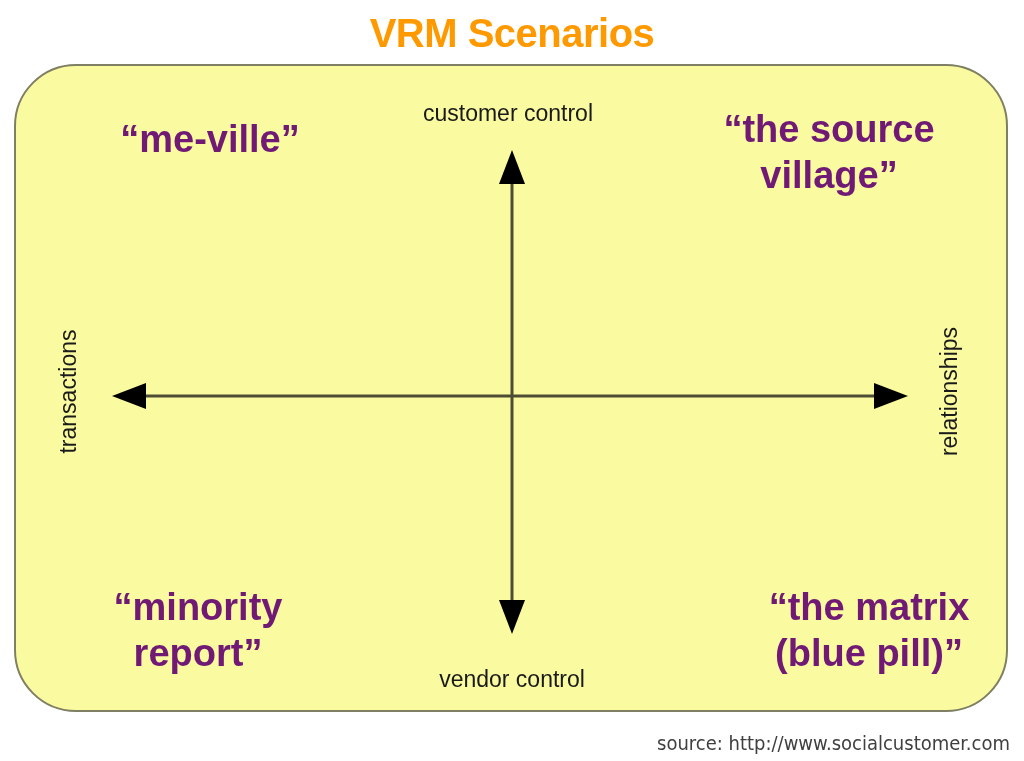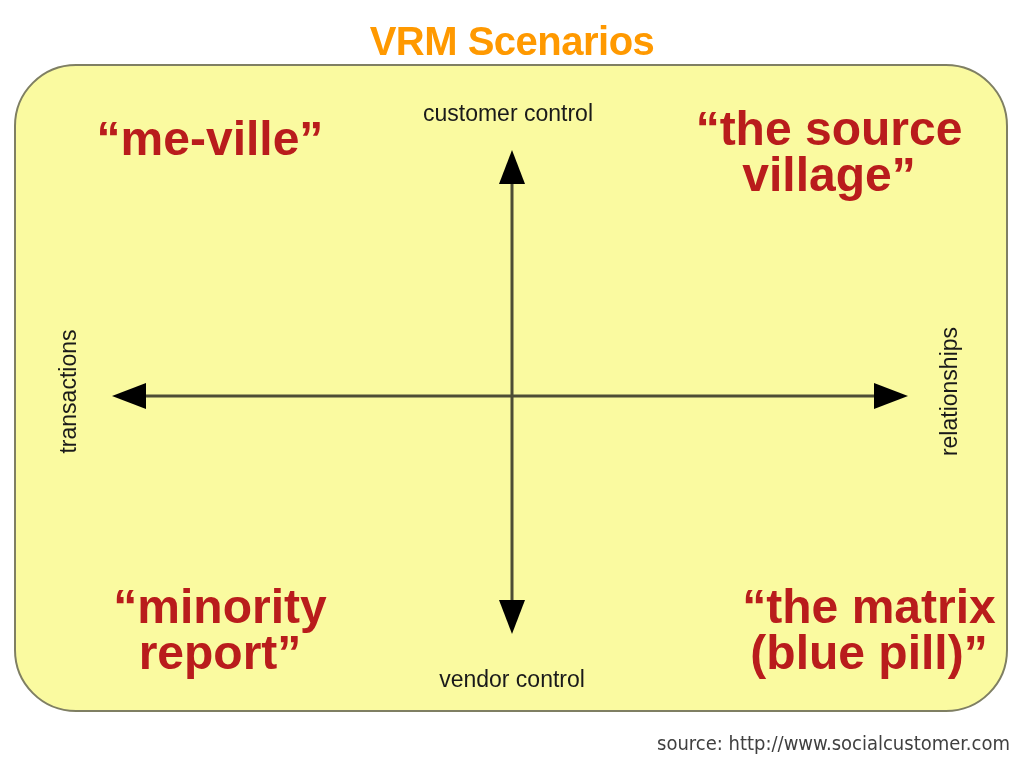--- a/index.html
+++ b/index.html
@@ -13,21 +13,21 @@
     height: 761px;
     position: relative;
     overflow: hidden;
     font-family: "Liberation Sans", sans-serif;
   }
 
   
   #slide-title {
     position: absolute;
     left: 0;
-    top: 16px;
+    top: 8px;
     width: 1024px;
     text-align: center;
     font-family: "Liberation Sans", sans-serif;
     font-weight: bold;
     font-size: 40px;
     letter-spacing: -0.5px;
     color: #FF9900;
     line-height: 50px;
     white-space: nowrap;
   }
@@ -92,39 +92,39 @@
     text-align: center;
     transform: rotate(-90deg);
     transform-origin: center center;
   }
 
   
   .quadrant-label {
     position: absolute;
     font-family: "Liberation Sans", sans-serif;
     font-weight: bold;
-    font-size: 48px;
+    font-size: 38px;
     line-height: 46px;
-    color: #b91c1c;
+    color: #701a75;
     white-space: pre-line;
   }
   #quadrant-top-left {
     left: 40px;
     top: 116px;
     width: 340px;
     text-align: center;
   }
   #quadrant-top-right {
     left: 664px;
     top: 106px;
     width: 330px;
     text-align: center;
   }
   #quadrant-bottom-left {
-    left: 50px;
+    left: 28px;
     top: 584px;
     width: 340px;
     text-align: center;
   }
   #quadrant-bottom-right {
     left: 704px;
     top: 584px;
     width: 330px;
     text-align: center;
   }

